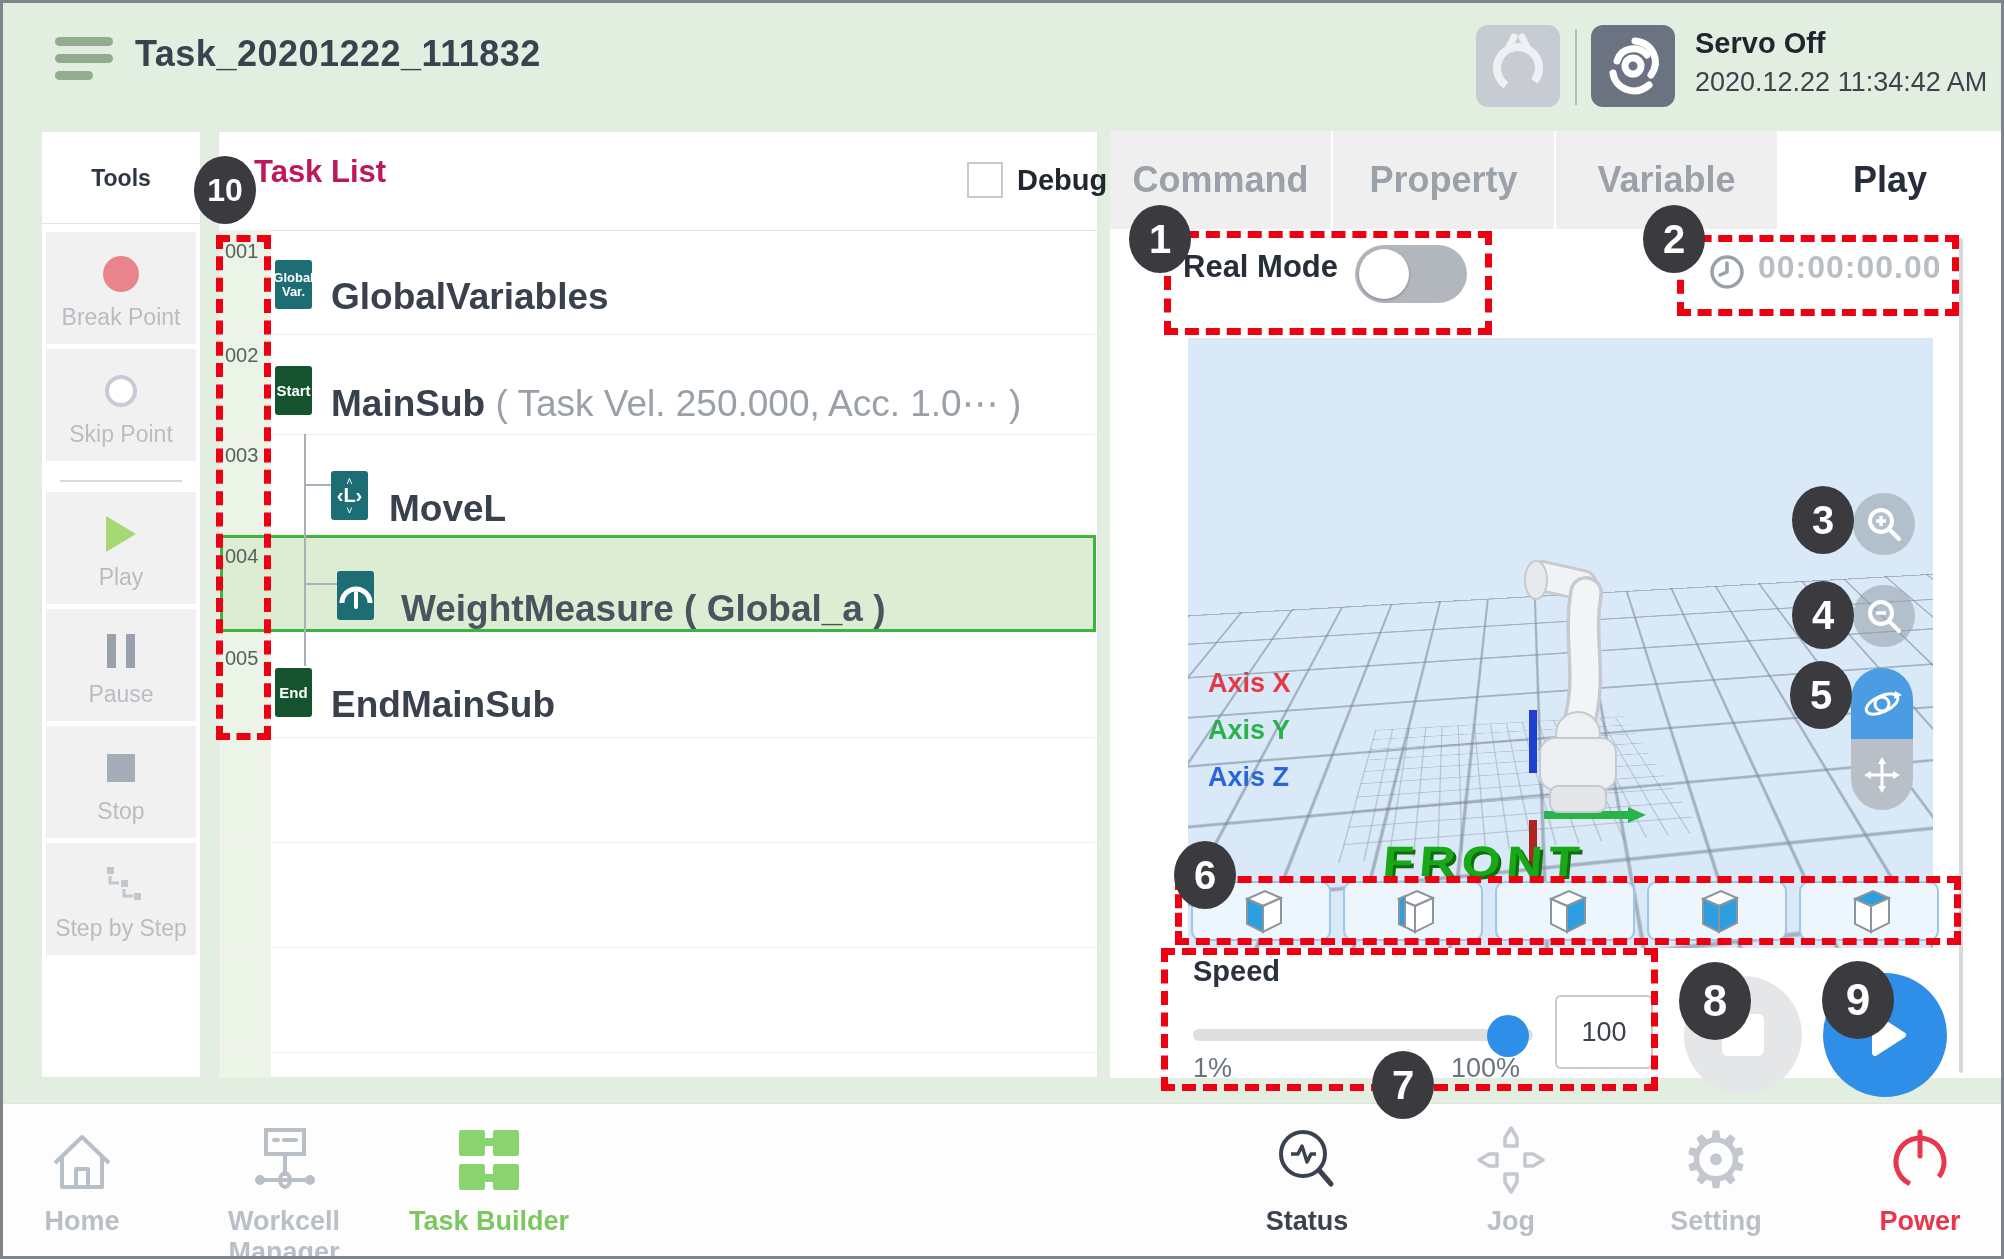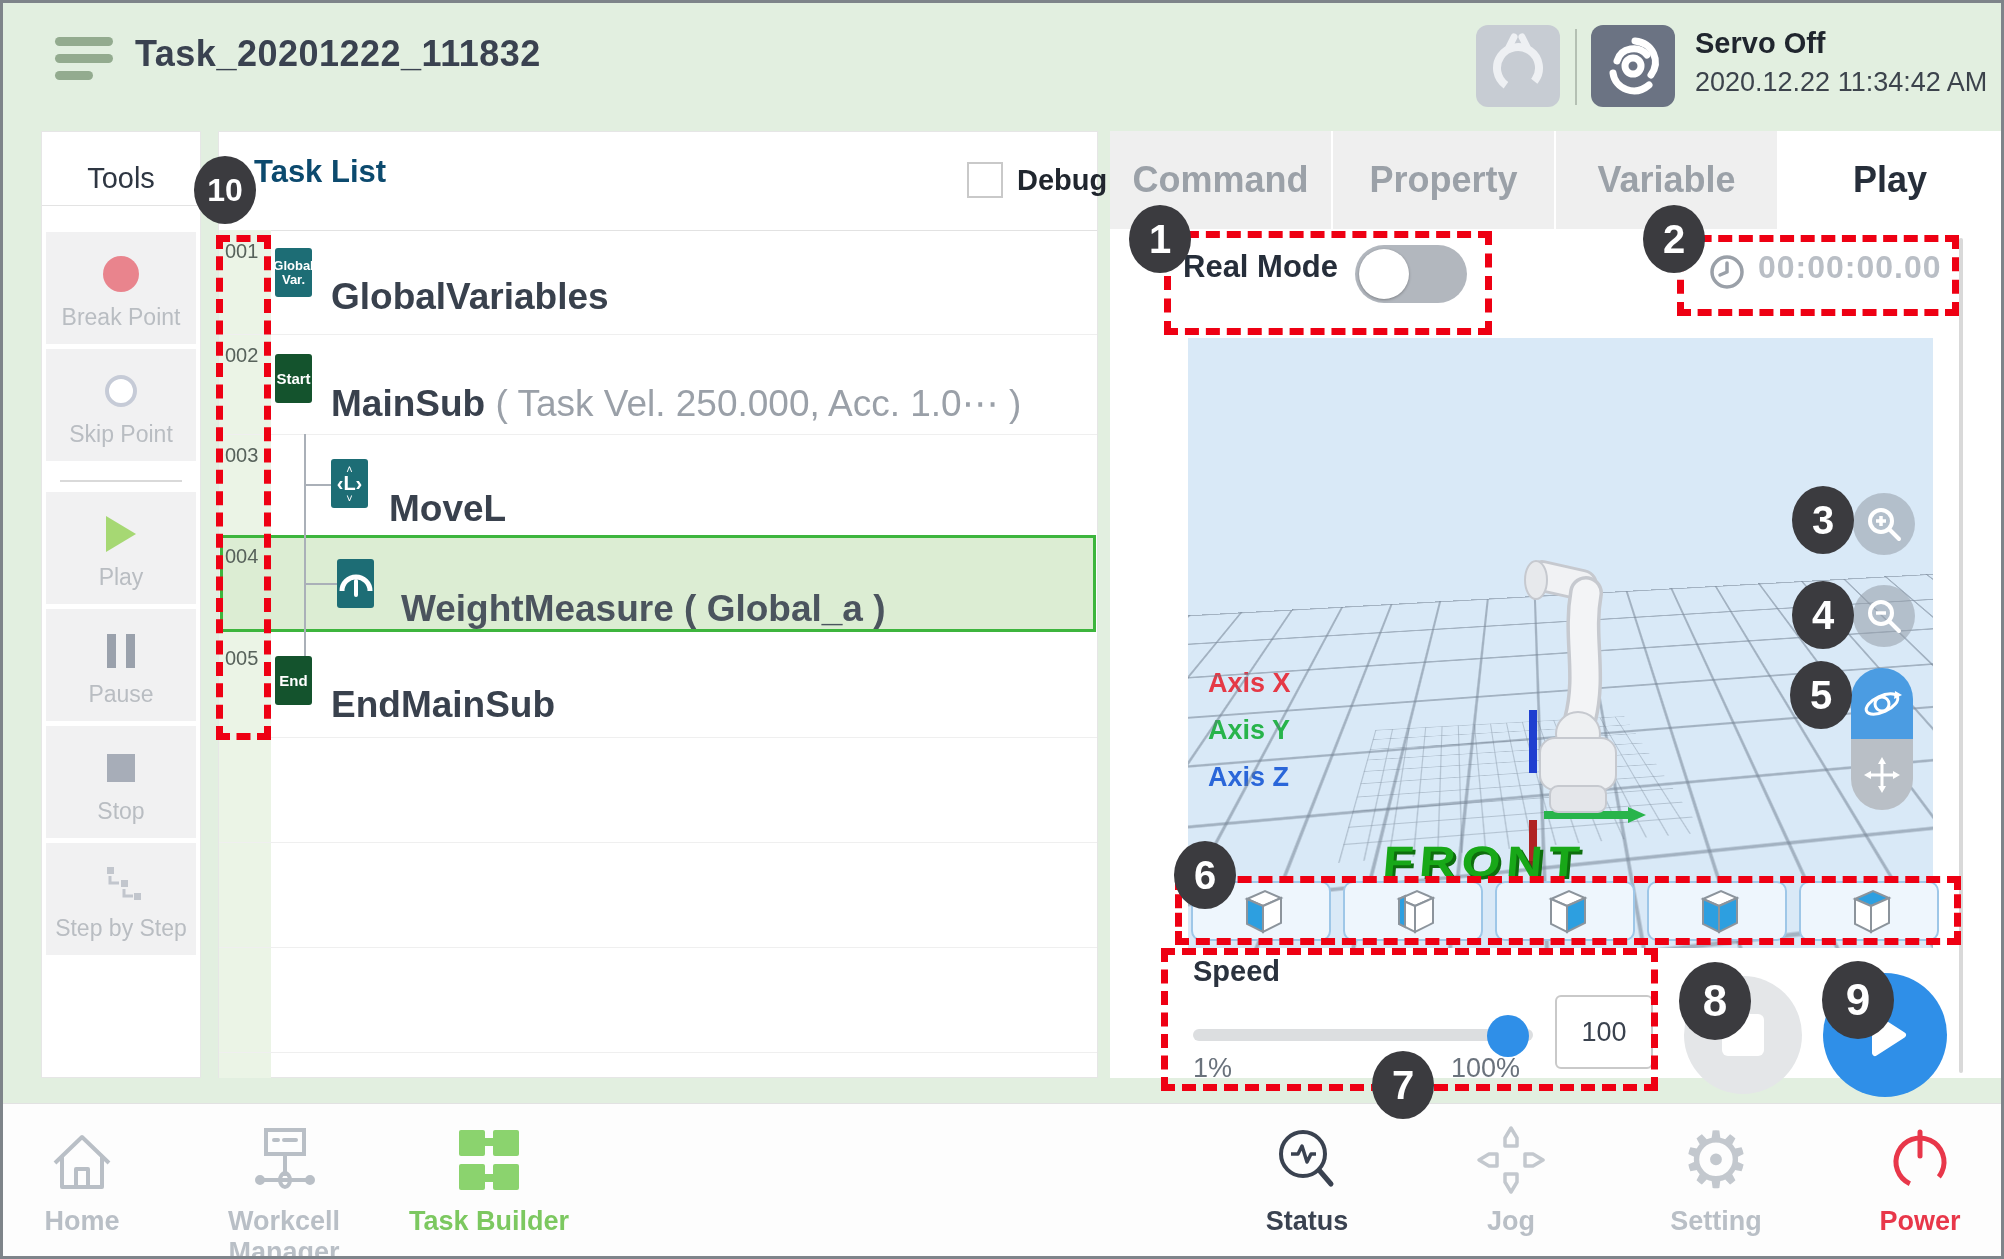--- a/index.html
+++ b/index.html
@@ -20,41 +20,41 @@
   .servo-status{position:absolute;left:1692px;top:24px;font-size:29px;font-weight:bold;color:#20262e;}
   .servo-time{position:absolute;left:1692px;top:64px;font-size:27px;color:#3c434c;}
 
   
   .panel{position:absolute;background:#fff;border:1px solid #e6e6e6;}
   #tools-panel{left:38px;top:128px;width:160px;height:947px;}
   #task-panel{left:215px;top:128px;width:880px;height:947px;}
   #right-panel{left:1107px;top:128px;width:891px;height:947px;border:none;}
 
   
-  .tools-title{height:74px;line-height:92px;text-align:center;font-size:29px;font-weight:normal;color:#2e3642;border-bottom:1px solid #e3e3e3;}
+  .tools-title{height:92px;line-height:92px;text-align:center;font-size:23px;font-weight:bold;color:#2e3642;border-bottom:1px solid #e3e3e3;}
   .tool-btn{position:absolute;left:4px;width:150px;height:112px;background:#f1f1f2;text-align:center;}
   .tool-btn .lbl{position:absolute;left:0;right:0;top:72px;font-size:23px;color:#b9bdc2;}
   .tool-ico{position:absolute;left:0;right:0;top:22px;height:40px;display:flex;align-items:center;justify-content:center;}
   .tools-sep{position:absolute;left:18px;width:122px;height:2px;background:#d9d9d9;}
   .ico-break{width:36px;height:36px;border-radius:50%;background:#e9848d;}
   .ico-skip{width:32px;height:32px;border-radius:50%;border:4px solid #c6cbd7;background:#fff;}
   .ico-play{width:0;height:0;border-left:30px solid #a6d873;border-top:18px solid transparent;border-bottom:18px solid transparent;}
   .ico-pause{display:flex;gap:10px;}
   .ico-pause i{display:block;width:9px;height:34px;background:#9aa1ac;}
   .ico-stop{width:28px;height:28px;background:#a7adb8;}
 
   
-  .task-title{position:absolute;left:35px;top:22px;font-size:31px;font-weight:bold;color:#0c4a6e;}
+  .task-title{position:absolute;left:35px;top:22px;font-size:31px;font-weight:bold;color:#be185d;}
   .debug-box{position:absolute;left:748px;top:30px;width:36px;height:36px;border:2px solid #c9c9c9;background:#fff;}
   .debug-lbl{position:absolute;left:798px;top:32px;font-size:29px;font-weight:bold;color:#20262e;}
   .task-hdr-line{position:absolute;left:0;top:98px;width:100%;height:1px;background:#e2e2e2;}
   .numcol{position:absolute;left:0;top:98px;width:52px;height:848px;background:#ebf4e6;}
   .row-line{position:absolute;left:0;width:100%;height:1px;background:#efefef;}
   .row-num{position:absolute;left:6px;font-size:20px;color:#57625b;}
-  .cmd-ico{position:absolute;width:37px;height:49px;border-radius:3px;color:#fff;display:flex;flex-direction:column;align-items:center;justify-content:center;line-height:1.05;}
+  .cmd-ico{position:absolute;width:37px;height:49px;border-radius:3px;color:#fff;display:flex;flex-direction:column;align-items:center;justify-content:center;line-height:1.05;margin-top:12px;}
   .cmd-ico.dkteal{background:#1d6d75;}
   .cmd-ico.ltteal{background:#14532d;}
   .cmd-name{position:absolute;font-size:37px;color:#39414d;font-weight:bold;margin-top:18px;}
   .cmd-name .param{font-weight:normal;color:#9aa0a8;}
   .treev{position:absolute;left:85px;top:302px;width:2px;height:232px;background:#aab0b8;}
   .treeh{position:absolute;height:2px;background:#aab0b8;}
   .sel-row{position:absolute;left:1px;top:403px;width:876px;height:97px;background:#dcedd3;border:3px solid #3db53d;}
 
   
   .tab{position:absolute;top:0;height:98px;line-height:98px;text-align:center;font-size:36px;font-weight:bold;color:#9ba1a8;background:#efefef;cursor:pointer;}

